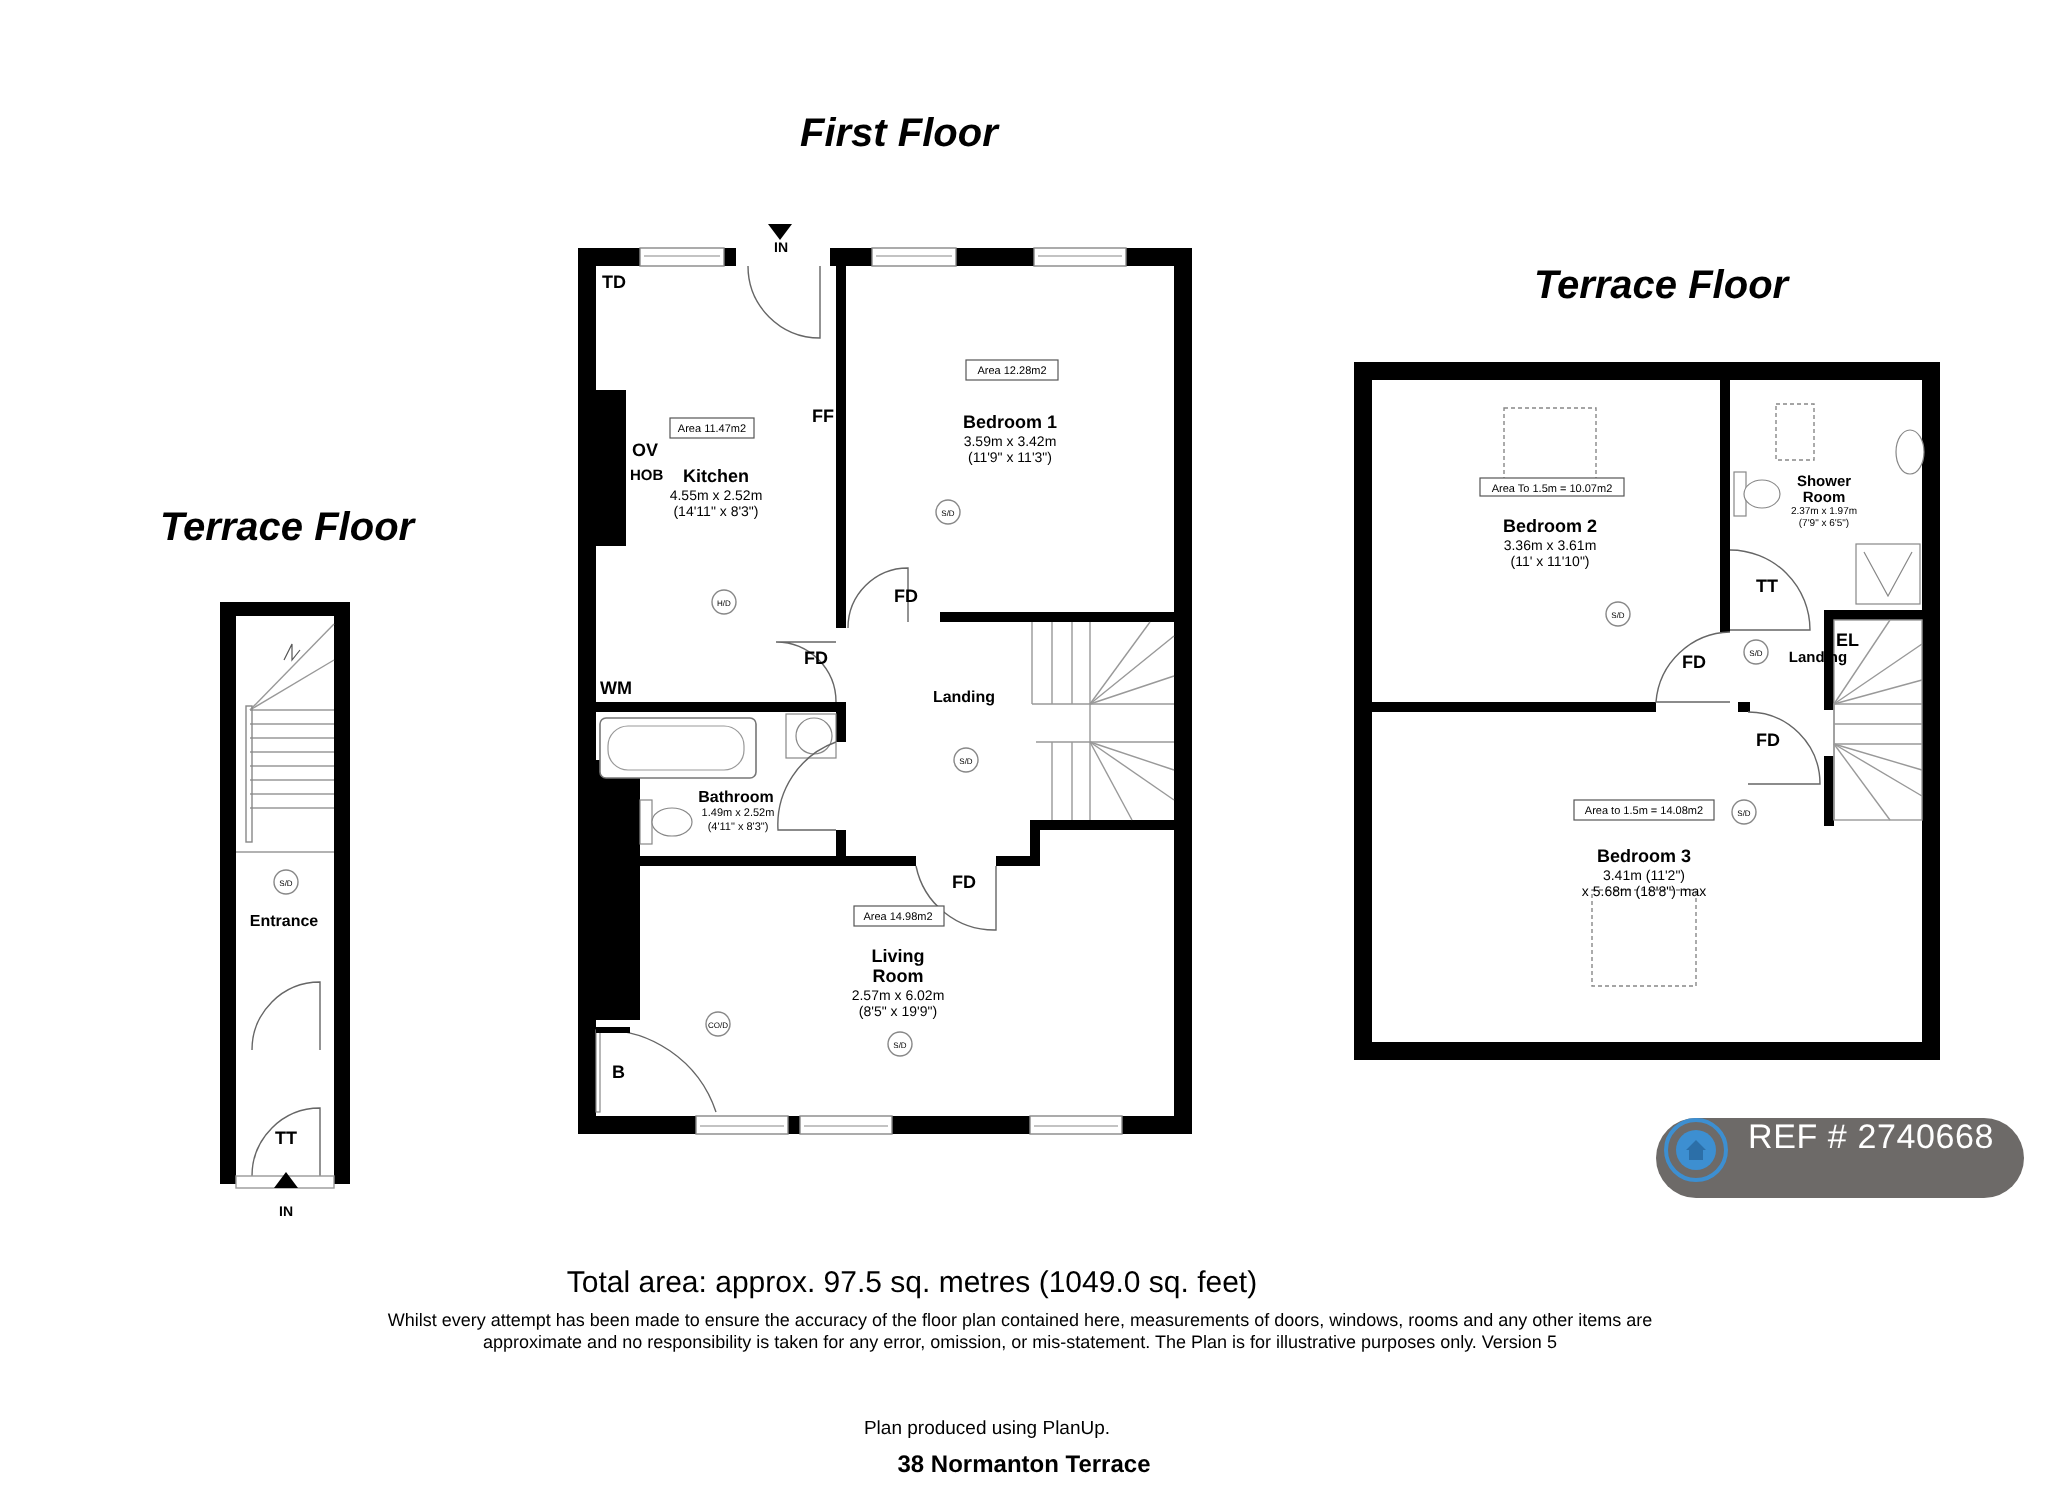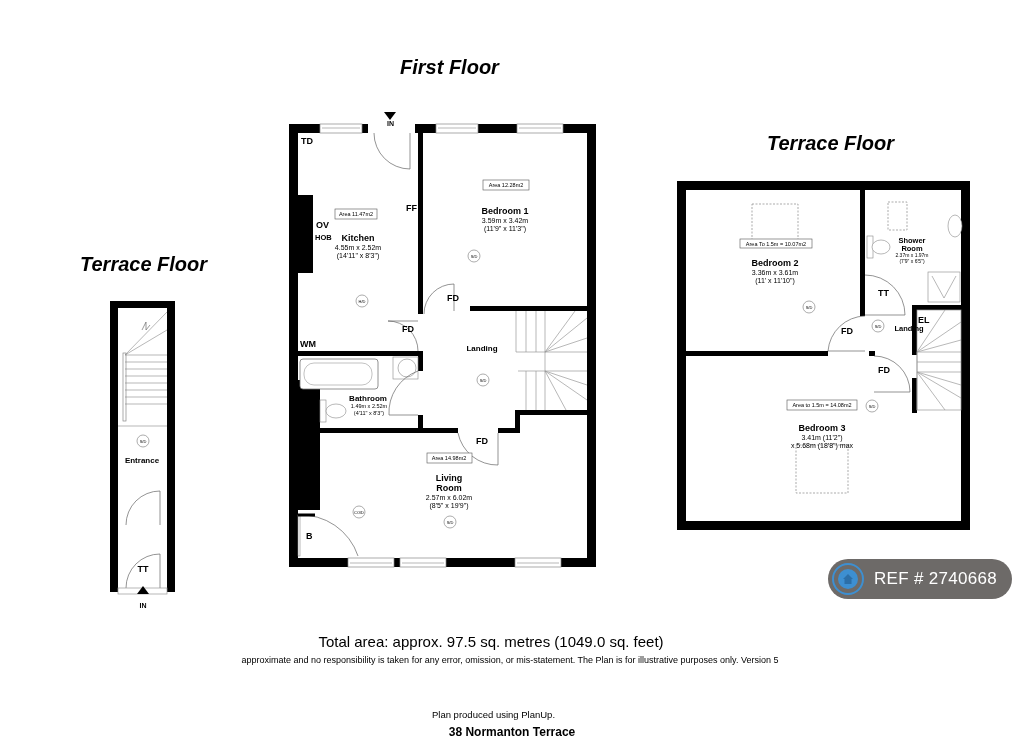--- a/index.html
+++ b/index.html
@@ -4,25 +4,25 @@
 <style>
   html, body { margin:0; padding:0; background:#ffffff; }
   body { width:1024px; height:744px; position:relative; overflow:hidden; font-family:"Liberation Sans", sans-serif; color:#000; }
   .floor-title { position:absolute; font-weight:bold; font-size:20px;font-style:italic; }
   #svg-plan { position:absolute; left:0; top:0; }
   .rm-name { font-family:"Liberation Sans", sans-serif; font-weight:bold; font-size:9px; }
   .rm-dim { font-family:"Liberation Sans", sans-serif; font-size:7px; }
   .lbl { font-family:"Liberation Sans", sans-serif; font-weight:bold; font-size:9px; }
   .area-txt { font-family:"Liberation Sans", sans-serif; font-size:5.5px; }
   .sd-txt { font-family:"Liberation Sans", sans-serif; font-size:4px; }
-  .total { position:absolute; left:0; width:912px; text-align:center; top:633px; font-size:15px;padding-left:35px; }
+  .total { position:absolute; left:0; width:912px; text-align:center; top:633px; font-size:15px; }
   .disclaimer { position:absolute; left:170px; width:680px; text-align:center; top:655px; font-size:9px; line-height:11px; }
   .produced { position:absolute; left:0; width:987px; text-align:center; top:709px; font-size:9.5px; }
   .address { position:absolute; left:0; width:1024px; text-align:center; top:725px; font-size:12px; font-weight:bold; }
-  .ref-badge { position:absolute; left:828px; top:559px; width:184px; height:40px; border-radius:20px; background:#6d6a68; display:flex; align-items:center; }
+  .ref-badge { position:absolute; left:828px; top:559px; width:184px; height:40px; border-radius:20px; background:#6d6a68; display:flex; }
   .ref-icon { width:32px; height:32px; border-radius:50%; border:2px solid #3d8fd1; margin-left:4px; display:flex; align-items:center; justify-content:center; box-sizing:border-box; }
   .ref-icon-inner { width:20px; height:20px; border-radius:50%; background:#3d8fd1; display:flex; align-items:center; justify-content:center; }
   .ref-text { color:#fff; font-size:17px; margin-left:10px; letter-spacing:0.3px; }
 </style>
 </head>
 <body>
 
 <div class="floor-title" style="left:400px; top:56px;">First Floor</div>
 <div class="floor-title" style="left:80px; top:253px;">Terrace Floor</div>
 <div class="floor-title" style="left:767px; top:132px;">Terrace Floor</div>
@@ -262,16 +262,17 @@
       <svg width="12" height="12" viewBox="0 0 12 12">
           <polygon points="6,1 11,6 9.5,6 9.5,11 2.5,11 2.5,6 1,6" fill="#2c6fa8"></polygon>
         </svg>
     </div>
   </div>
   <span class="ref-text">REF # 2740668</span>
 </div>
 
 <div class="total">Total area: approx. 97.5 sq. metres (1049.0 sq. feet)</div>
 <div class="disclaimer">
+  <div>Whilst every attempt has been made to ensure the accuracy of the floor plan contained here, measurements of doors, windows, rooms and any other items are</div>
   <div>approximate and no responsibility is taken for any error, omission, or mis-statement. The Plan is for illustrative purposes only. Version 5</div>
 </div>
 <div class="produced">Plan produced using PlanUp.</div>
 <div class="address">38 Normanton Terrace</div>
 
 </body></html>

